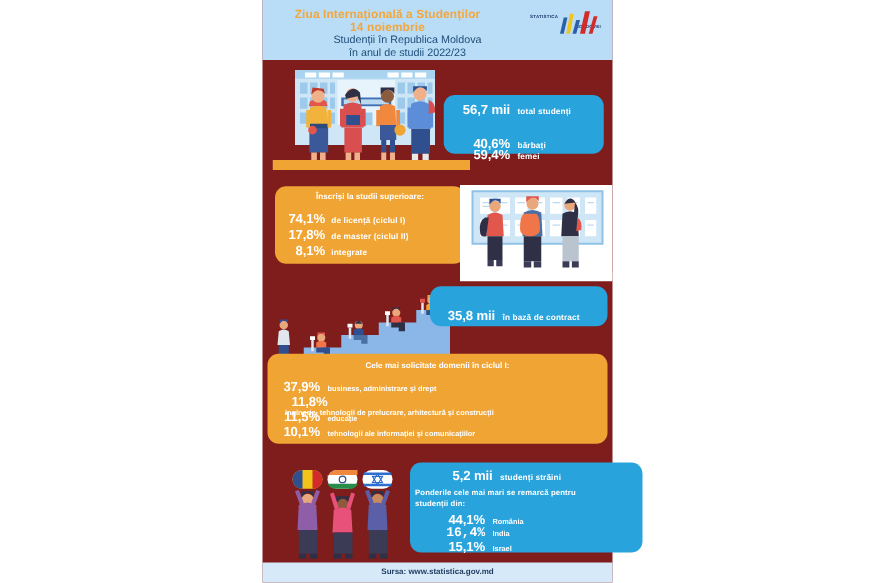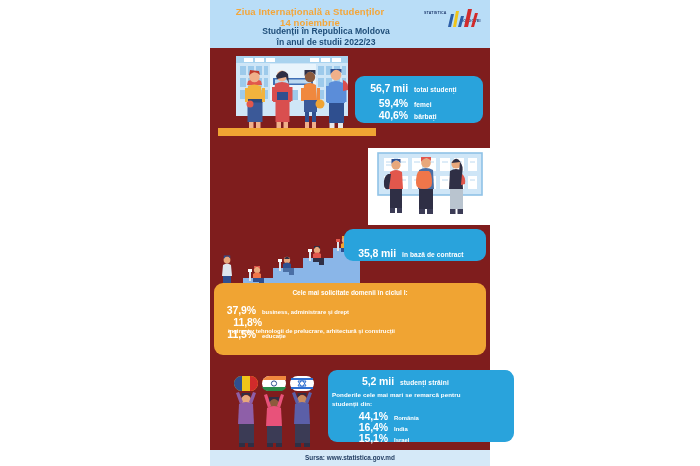--- a/index.html
+++ b/index.html
@@ -17,21 +17,21 @@
     position:absolute;left:0;top:0;width:280px;height:48px;
     background:#b9ddf7;
   }
   .title-1{
     position:absolute;left:0;top:6px;width:200px;text-align:center;
     font-size:9.5px;font-weight:bold;color:#f3a63a;letter-spacing:.1px;
     line-height:11px;
   }
   .title-2{
     position:absolute;left:0;top:26px;width:232px;text-align:center;
-    font-size:8.6px;font-weight:bold;color:#1f4e79;line-height:10.5px;
+    font-size:8.6px;font-weight:normal;color:#1f4e79;line-height:10.5px;
   }
   .logo{position:absolute;right:6px;top:7px;width:60px;height:22px;}
   .logo-txt-a{
     position:absolute;left:0;top:4px;font-size:3.6px;font-weight:bold;
     color:#1f3a6e;letter-spacing:.2px;
   }
   .logo-txt-b{
     position:absolute;left:36px;top:12px;font-size:3.6px;font-weight:bold;
     color:#1f3a6e;letter-spacing:.2px;
   }
@@ -189,29 +189,44 @@
       <path d="M125,28 q6,2 5,10 l-5,1 z" fill="#d94f4f"></path>
     </g>
   </svg>
 
   <div class="panel blue-box" style="left:145px;top:76px;width:128px;height:47px;border-radius:9px 9px 9px 9px;">
     <div class="stat-row" style="position:absolute;left:7px;top:6px;">
       <span class="num" style="width:46px;">56,7 mii</span>
       <span class="lbl" style="margin-left:6px;">total studenți</span>
     </div>
     <div class="stat-row" style="position:absolute;left:7px;top:21px;">
-      <span class="num" style="width:46px;">59,4%</span>
+      <span class="num" style="width:46px;margin-top:21px;">59,4%</span>
       <span class="lbl" style="margin-left:6px;">femei</span>
     </div>
     <div class="stat-row" style="position:absolute;left:7px;top:33px;">
       <span class="num" style="width:46px;">40,6%</span>
       <span class="lbl" style="margin-left:6px;">bărbați</span>
     </div>
   </div>
 
+  <div class="panel orange-box" style="left:10px;top:149px;width:152px;height:62px;border-radius:9px;">
+    <div class="caption" style="position:absolute;left:0;top:5px;width:152px;">Înscriși la studii superioare:</div>
+    <div class="stat-row" style="position:absolute;left:6px;top:20px;">
+      <span class="num" style="width:34px;">74,1%</span>
+      <span class="lbl" style="margin-left:5px;">de licență (ciclul I)</span>
+    </div>
+    <div class="stat-row" style="position:absolute;left:6px;top:33px;">
+      <span class="num" style="width:34px;">17,8%</span>
+      <span class="lbl" style="margin-left:5px;">de master (ciclul II)</span>
+    </div>
+    <div class="stat-row" style="position:absolute;left:6px;top:46px;">
+      <span class="num" style="width:34px;">8,1%</span>
+      <span class="lbl" style="margin-left:5px;">integrate</span>
+    </div>
+  </div>
 
   <svg class="illus" style="left:158px;top:148px;" width="122" height="82" viewBox="0 0 122 82">
     <rect x="0" y="0" width="122" height="76" fill="#ffffff"></rect>
     <rect x="10" y="5" width="104" height="42" fill="#cfe6f7" stroke="#8fc2e6" stroke-width="1.6"></rect>
     <g fill="#ffffff">
       <rect x="16" y="10" width="10" height="13"></rect>
         <rect x="30" y="10" width="10" height="13"></rect>
       <rect x="44" y="10" width="10" height="13"></rect>
         <rect x="58" y="10" width="10" height="13"></rect>
       <rect x="72" y="10" width="10" height="13"></rect>
@@ -341,20 +356,24 @@
       <span class="lbl-sm" style="margin-left:6px;">business, administrare și drept</span>
     </div>
     <div class="stat-row" style="position:absolute;left:8px;top:33px;flex-direction:column;">
       <span class="num" style="width:34px;">11,8%</span>
       <span class="lbl-sm" style="margin-left:6px;">inginerie, tehnologii de prelucrare, arhitectură și construcții</span>
     </div>
     <div class="stat-row" style="position:absolute;left:8px;top:45px;">
       <span class="num" style="width:34px;">11,5%</span>
       <span class="lbl-sm" style="margin-left:6px;">educație</span>
     </div>
+    <div class="stat-row" style="position:absolute;left:8px;top:57px;">
+      <span class="num" style="width:34px;">10,1%</span>
+      <span class="lbl-sm" style="margin-left:6px;">tehnologii ale informației și comunicațiilor</span>
+    </div>
   </div>
 
   <svg class="illus" style="left:10px;top:370px;" width="110" height="80" viewBox="0 0 110 80">
 
     <g>
       <rect x="14" y="6" width="24" height="15" rx="7.5" fill="#f0c419"></rect>
       <path d="M14,13.5 a7.5,7.5 0 0 1 7.5,-7.5 l0.5,0 0,15 -0.5,0 a7.5,7.5 0 0 1 -7.5,-7.5 z" fill="#2f4f8f"></path>
       <path d="M30,6 l0.5,0 a7.5,7.5 0 0 1 7.5,7.5 a7.5,7.5 0 0 1 -7.5,7.5 l-0.5,0 z" fill="#d12b2b"></path>
       <circle cx="26" cy="30" r="5" fill="#e8a87c"></circle>
       <path d="M21.5,28 q4.5,-7 9,-1 l0,-4 -9,0 z" fill="#2f2f45"></path>
@@ -405,21 +424,21 @@
     </div>
     <div style="position:absolute;left:4px;top:21px;width:154px;">
       <div class="lbl" style="font-size:6.2px;line-height:8.5px;">Ponderile cele mai mari se remarcă pentru</div>
       <div class="lbl" style="font-size:6.2px;line-height:8.5px;">studenții din:</div>
     </div>
     <div class="stat-row" style="position:absolute;left:26px;top:40px;">
       <span class="num" style="width:34px;">44,1%</span>
       <span class="lbl-sm" style="margin-left:6px;">România</span>
     </div>
     <div class="stat-row" style="position:absolute;left:26px;top:51px;">
-      <span class="num" style="width:34px;">16,4%</span>
+      <span class="num" style="width:34px;font-family:Liberation Mono, monospace;">16,4%</span>
       <span class="lbl-sm" style="margin-left:6px;">India</span>
     </div>
     <div class="stat-row" style="position:absolute;left:26px;top:62px;">
       <span class="num" style="width:34px;">15,1%</span>
       <span class="lbl-sm" style="margin-left:6px;">Israel</span>
     </div>
   </div>
 
   <div class="footer">
     <span>Sursa: www.statistica.gov.md</span>

